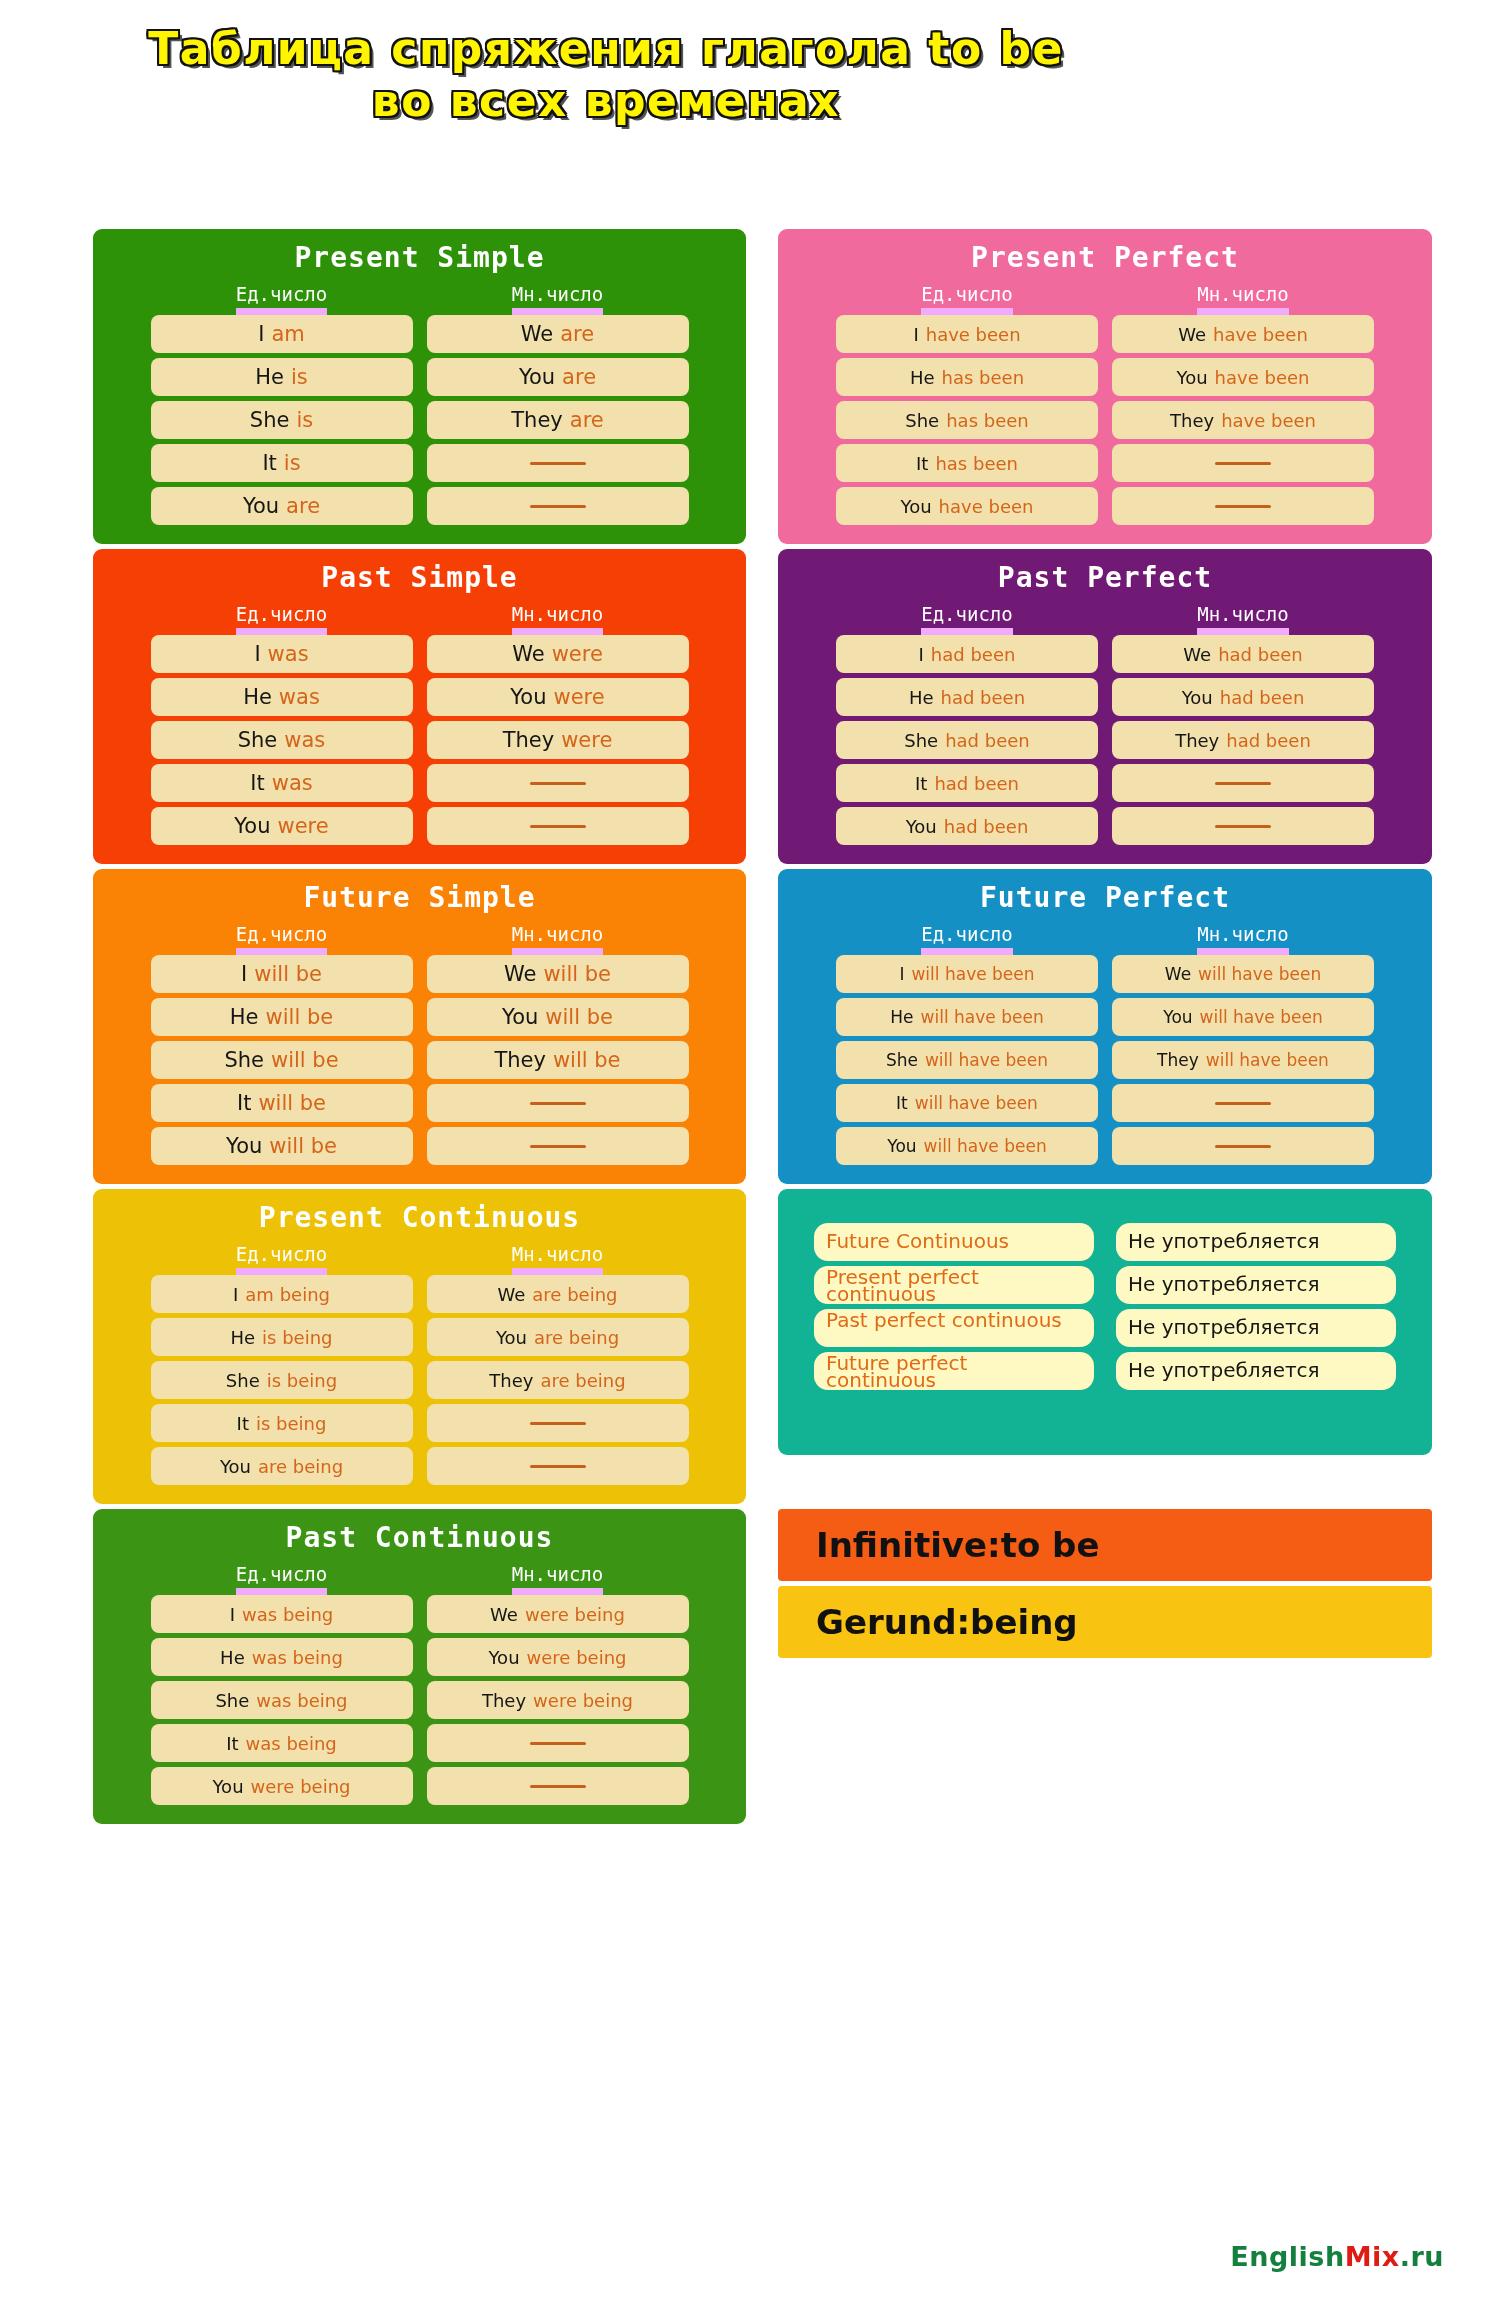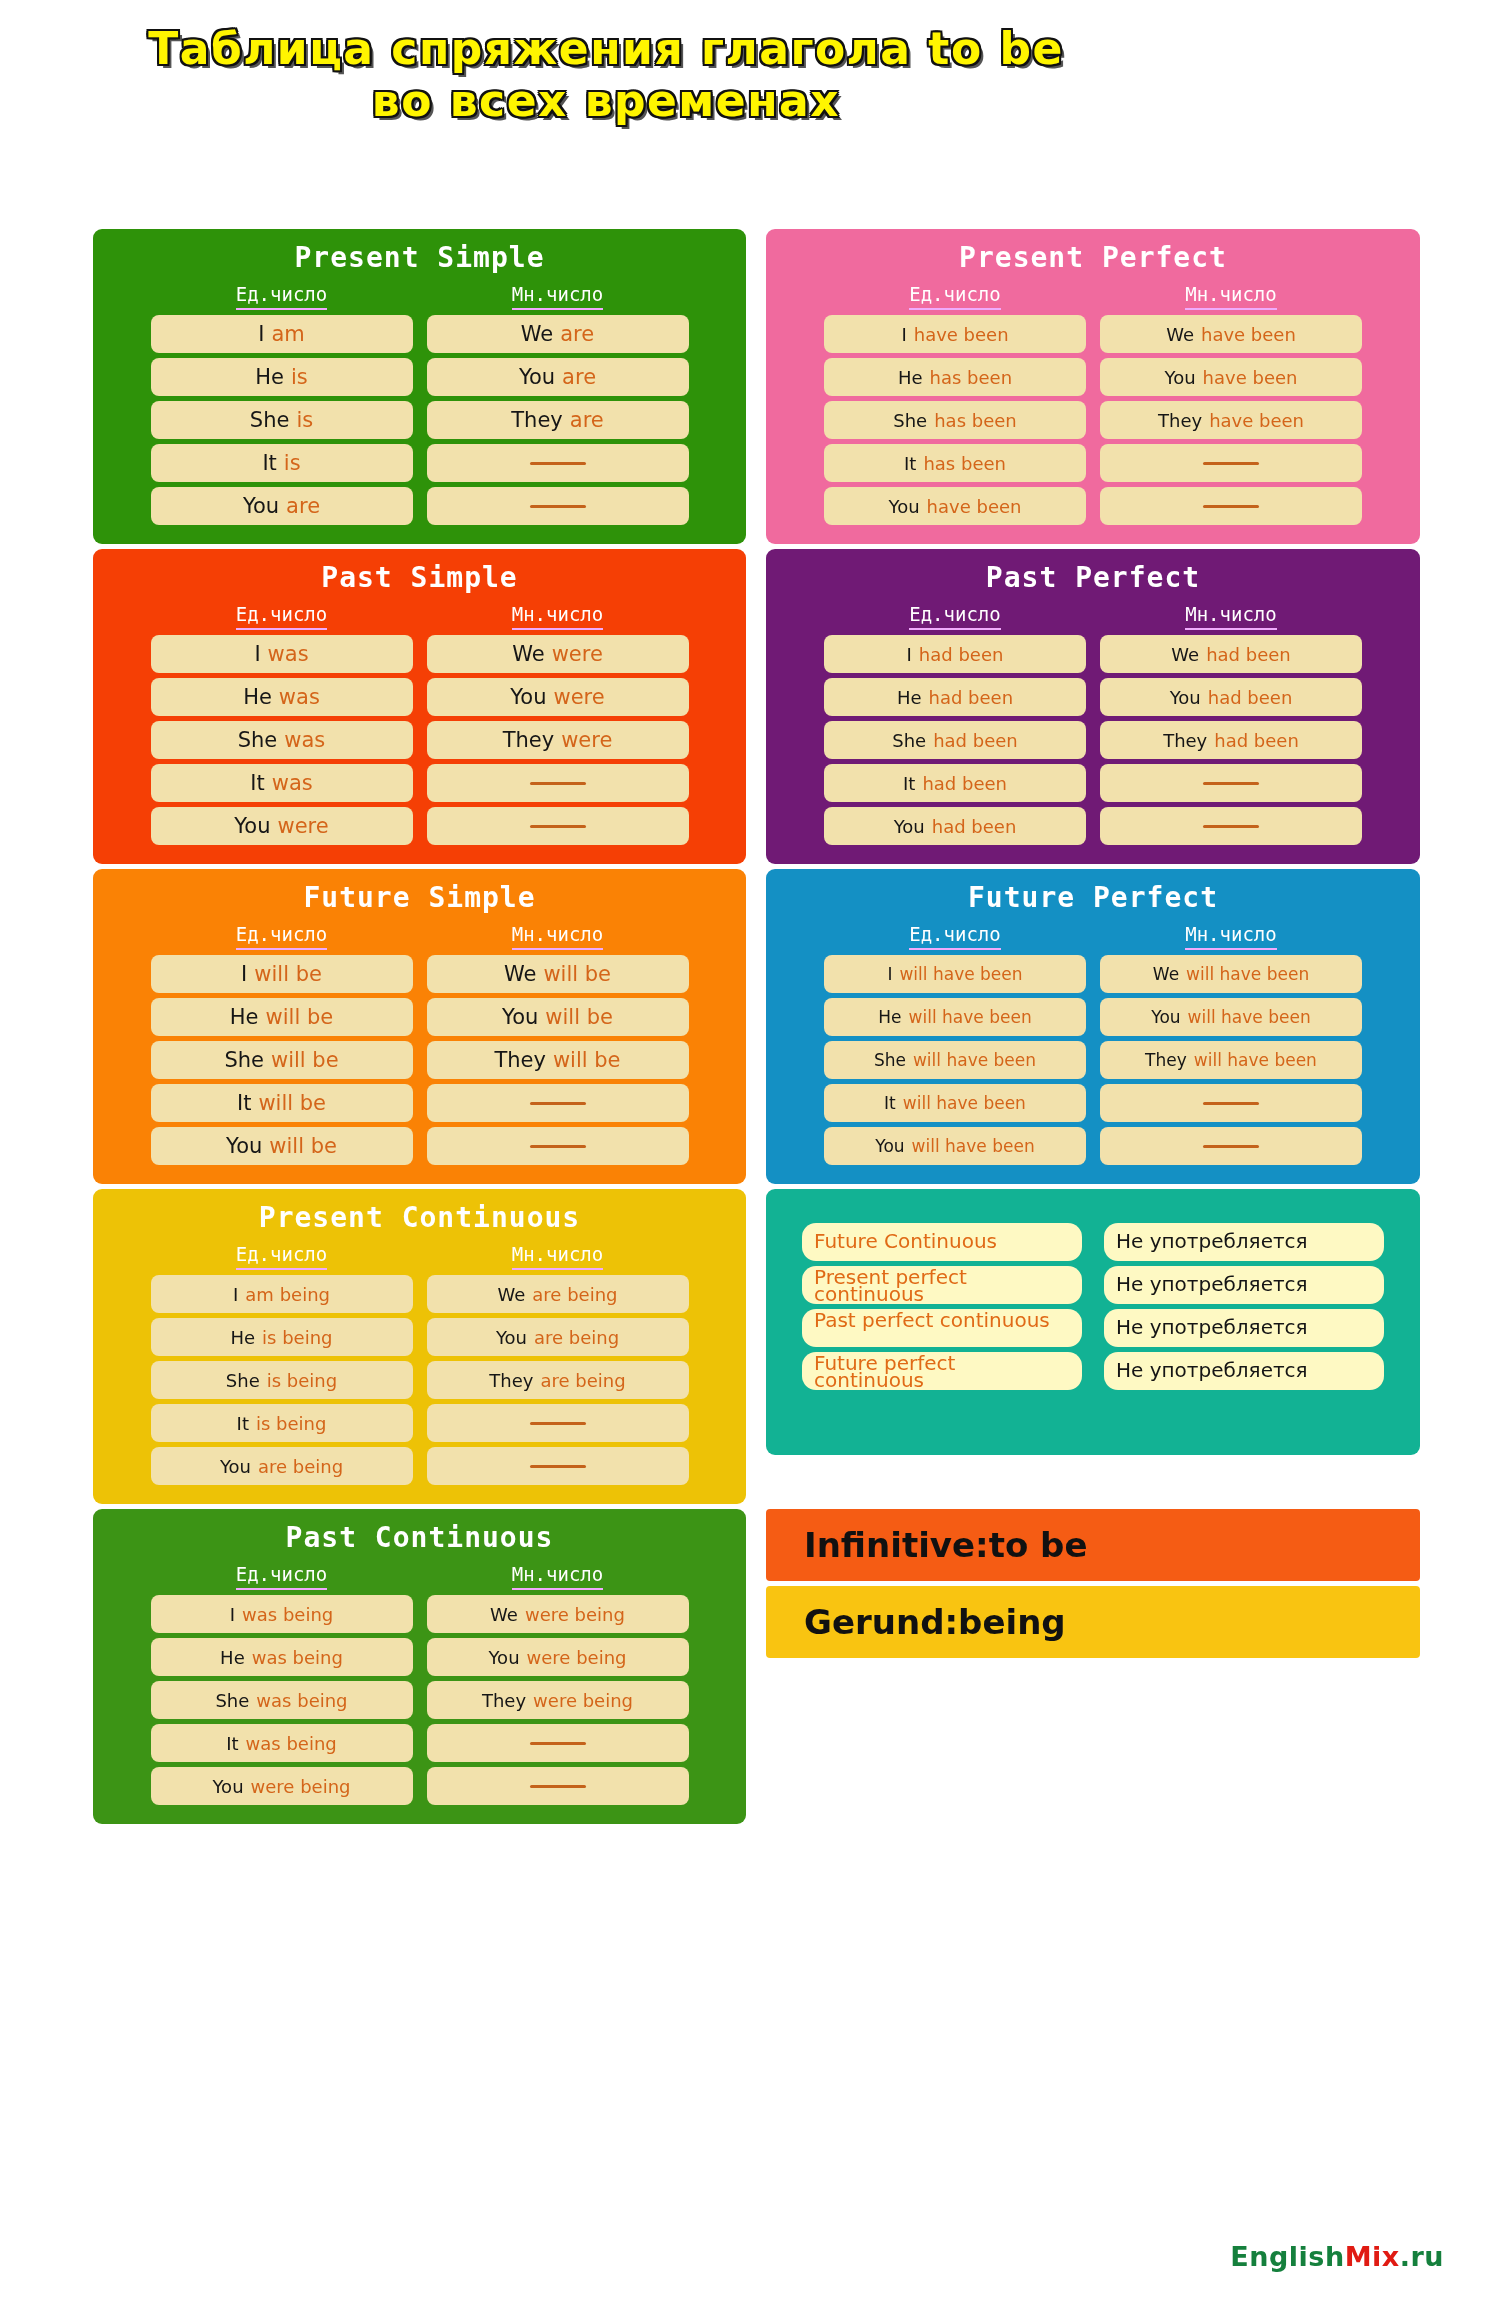--- a/index.html
+++ b/index.html
@@ -34,23 +34,22 @@
 
   
   .grid {
     position: absolute;
     left: 93px;
     top: 229px;
     width: 1327px;
   }
   .row {
     display: flex;
-    gap: 13px;
+    gap: 32px;
     align-items: flex-start;
-    justify-content: space-between;
   }
   .col-left  { width: 653px; flex: 0 0 653px; }
   .col-right { width: 654px; flex: 0 0 654px; }
 
   
   .card {
     border-radius: 9px;
     padding: 12px 0 14px 0;
     margin-bottom: 5px;
     position: relative;
@@ -71,21 +70,21 @@
   }
   .col { width: 262px; }
   .col-hdr {
     text-align: center;
     color: #FFFFFF;
     font-family: "DejaVu Sans Mono", monospace;
     font-size: 19px;
     padding-bottom: 10px;
   }
   .col-hdr span {
-    border-bottom: 2px solid #f0abfc;
+    border-bottom: 7px solid #f0abfc;
     padding-bottom: 3px;
   }
   .pill {
     background: #F2E1AC;
     border-radius: 8px;
     height: 38px;
     margin-bottom: 5px;
     display: flex;
     align-items: center;
     justify-content: center;

